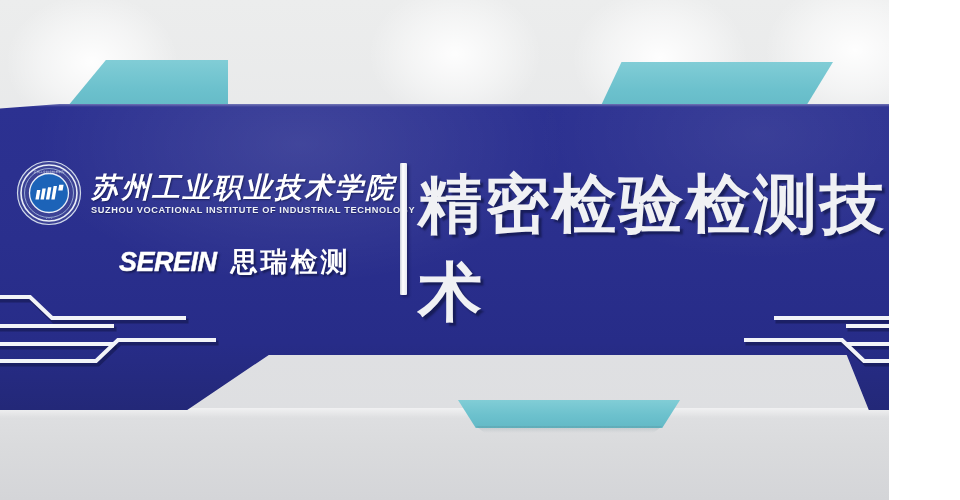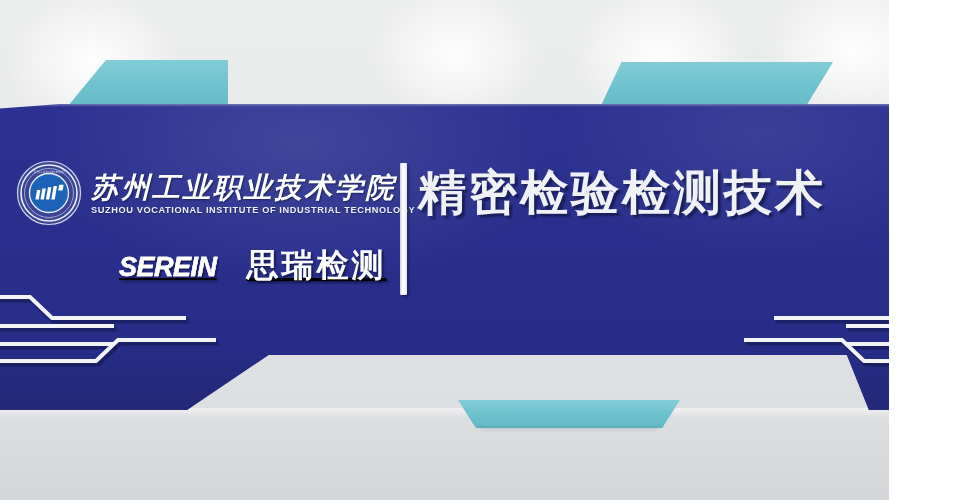--- a/index.html
+++ b/index.html
@@ -178,36 +178,35 @@
     letter-spacing: 0.62px;
     color: #eef1f7;
     white-space: nowrap;
     transform: scaleX(1.0);
     transform-origin: left center;
     text-shadow: 0 1px 1px rgba(10,14,50,0.5);
   }
   .serein-row {
     display: flex;
     align-items: baseline;
-    gap: 30px;
+    gap: 14px;
     margin: 18px 0 0 103px;
-    text-decoration: underline;
   }
   .serein-en {
     font-size: 27px;
     font-weight: 700;
     font-style: italic;
     letter-spacing: -0.5px;
     color: #ffffff;
     -webkit-text-stroke: 0.4px #ffffff;
     text-shadow: 2px 2px 2px rgba(10,14,50,0.6);
   }
   .serein-cn {
     font-family: "Liberation Sans", "DejaVu Sans", sans-serif;
-    font-size: 32px;
+    font-size: 27px;
     font-weight: 700;
     letter-spacing: 3px;
     color: #ffffff;
     text-shadow: 2px 2px 2px rgba(10,14,50,0.6);
   }
 
   
   .divider {
     position: absolute;
     left: 400px;
@@ -221,21 +220,21 @@
 
   
   .title {
     position: absolute;
     left: 418px;
     top: 160px;
     width: 530px;
     color: #f0f1f4;
     font-family: "Liberation Sans", "DejaVu Sans", sans-serif;
     font-weight: 700;
-    font-size: 48px;
+    font-size: 64px;
     line-height: 1.38;
     letter-spacing: 3px;
     text-shadow: 3px 3px 2px rgba(10,14,50,0.55);
   }
   .title span { display: block; }
 </style>
 </head>
 <body>
 
 <div id="stage">

